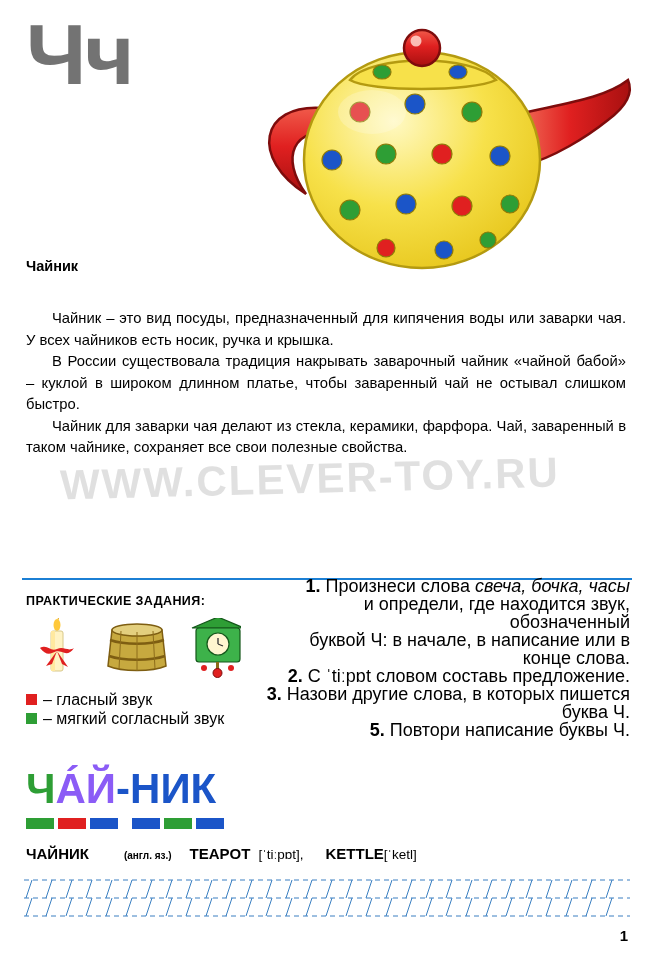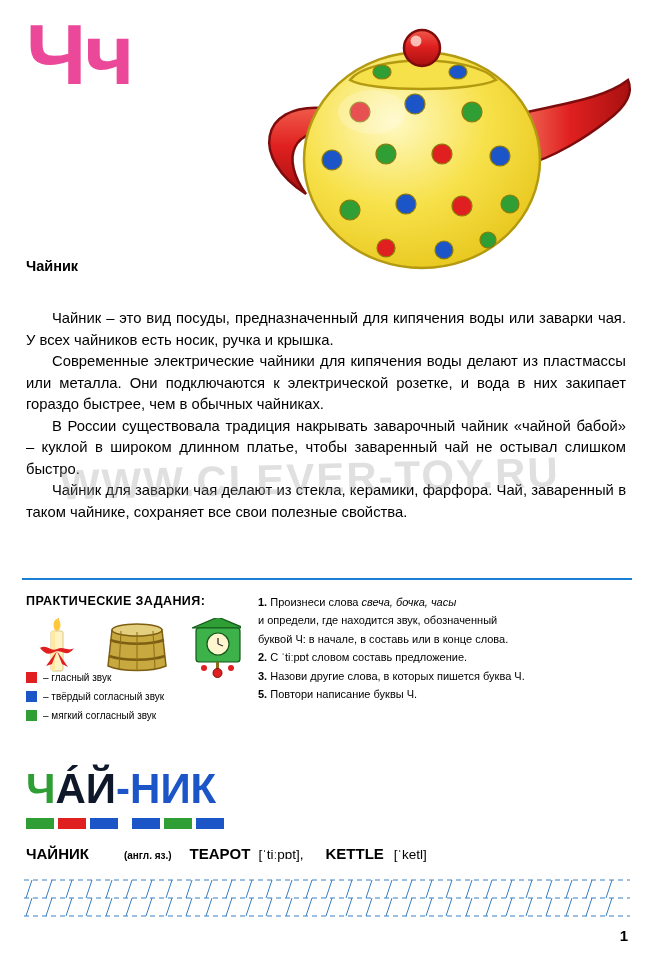--- a/index.html
+++ b/index.html
@@ -13,21 +13,21 @@
   }
   .page{position:relative;width:652px;height:960px;}
 
   
   .letter{
     position:absolute;left:26px;top:14px;
     font-family:"Liberation Sans", sans-serif;
     font-weight:bold;
     font-size:86px;
     letter-spacing:-2px;
-    color:#ec4899;
+    color:#737373;
     line-height:0.95;
   }
 
   
   .illus{position:absolute;left:210px;top:8px;width:430px;height:280px;}
 
   
   .word-title{
     position:absolute;left:26px;top:258px;
     font-size:14.5px;font-weight:bold;
@@ -56,42 +56,42 @@
     position:absolute;left:22px;top:578px;width:610px;height:0;
     border-top:2px solid #1b7fd4;
   }
 
   
   .prac-head{
     position:absolute;left:26px;top:594px;
     font-size:12.5px;font-weight:bold;letter-spacing:0.4px;
   }
   .objects{position:absolute;left:26px;top:618px;width:215px;height:62px;}
-  .legend{position:absolute;left:26px;top:668px;font-size:10px;line-height:19px;}
+  .legend{position:absolute;left:26px;top:690px;font-size:16px;line-height:19px;}
   .legend-row{display:flex;align-items:center;}
   .sw{width:11px;height:11px;display:inline-block;margin-right:6px;}
   .sw.red{background:#e02020;}
   .sw.blue{background:#1b55c8;}
   .sw.green{background:#2e9e35;}
 
   .tasks{
-    position:absolute;left:258px;top:594px;width:372px;
-    font-size:11px;line-height:17.4px;
+    position:absolute;left:258px;top:578px;width:372px;
+    font-size:18px;line-height:17.4px;text-align:right;
   }
   .tasks b{font-weight:bold;}
   .tasks i{font-style:italic;}
   .tasks div{margin-bottom:1px;}
 
   
   .syll{
     position:absolute;left:26px;top:768px;
     font-size:42px;font-weight:bold;letter-spacing:0px;
     line-height:1;
   }
-  .syll .r{color:#0f172a;}
+  .syll .r{color:#8b5cf6;}
   .syll .b{color:#1b55c8;}
   .syll .g{color:#2e9e35;}
 
   
   .scheme{position:absolute;left:26px;top:818px;width:260px;height:26px;}
   .blk{position:absolute;height:11px;}
   .blk.red{background:#e02020;}
   .blk.blue{background:#1b55c8;}
   .blk.green{background:#2e9e35;}
 
@@ -99,21 +99,21 @@
   .trans{
     position:absolute;left:26px;top:845px;width:600px;
     font-size:15px;font-weight:bold;
     display:flex;align-items:baseline;
   }
   .trans .ru{font-weight:bold;}
   .trans .lang{font-weight:bold;font-size:10px;margin-left:35px;}
   .trans .en{font-weight:bold;margin-left:18px;}
   .trans .ipa{font-weight:normal;font-size:13.5px;margin-left:8px;}
   .trans .en2{font-weight:bold;margin-left:22px;}
-  .trans .ipa2{font-weight:normal;font-size:13.5px;margin-left:10px;}
+  .trans .ipa2{font-weight:normal;font-size:13.5px;}
 
   
   .ruling{position:absolute;left:24px;top:878px;width:606px;height:44px;}
 
   
   .pageno{
     position:absolute;right:24px;bottom:16px;
     font-size:15px;font-weight:bold;
   }
 </style>
@@ -176,21 +176,20 @@
       </g>
 
       <ellipse cx="162" cy="104" rx="34" ry="22" fill="#ffffff" opacity="0.22"></ellipse>
     </svg>
   </div>
 
   <div class="word-title">Чайник</div>
 
   <div class="body-text">
     <p>Чайник – это вид посуды, предназначенный для кипячения воды или заварки чая. У всех чайников есть носик, ручка и крышка.</p>
-    <p>Современные электрические чайники для кипячения воды делают из пластмассы или металла. Они подключаются к электрической розетке, и вода в них закипает гораздо быстрее, чем в обычных чайниках.</p>
     <p>В России существовала традиция накрывать заварочный чайник «чайной бабой» – куклой в широком длинном платье, чтобы заваренный чай не остывал слишком быстро.</p>
     <p>Чайник для заварки чая делают из стекла, керамики, фарфора. Чай, заваренный в таком чайнике, сохраняет все свои полезные свойства.</p>
   </div>
 
   <div class="watermark">WWW.CLEVER-TOY.RU</div>
 
   <div class="divider"></div>
 
   <div class="prac-head">ПРАКТИЧЕСКИЕ  ЗАДАНИЯ:</div>
 
@@ -228,36 +227,32 @@
       </g>
     </svg>
   </div>
 
   <div class="legend">
     <div class="legend-row">
       <span class="sw red"></span>
       <span>– гласный звук</span>
     </div>
     <div class="legend-row">
-      <span class="sw blue"></span>
-      <span>– твёрдый согласный звук</span>
-    </div>
-    <div class="legend-row">
       <span class="sw green"></span>
       <span>– мягкий согласный звук</span>
     </div>
   </div>
 
   <div class="tasks">
     <div>
       <b>1.</b>
       <span>Произнеси слова </span><i>свеча, бочка, часы</i>
     </div>
     <div>и определи, где находится звук, обозначенный</div>
-    <div>буквой Ч: в начале, в составь или в конце слова.</div>
+    <div>буквой Ч: в начале, в написание или в конце слова.</div>
     <div>
       <b>2.</b>
       <span>С ˈtiːpɒt словом составь предложение.</span>
     </div>
     <div>
       <b>3.</b>
       <span>Назови другие слова, в которых пишется буква Ч.</span>
     </div>
     <div>
       <b>5.</b>

